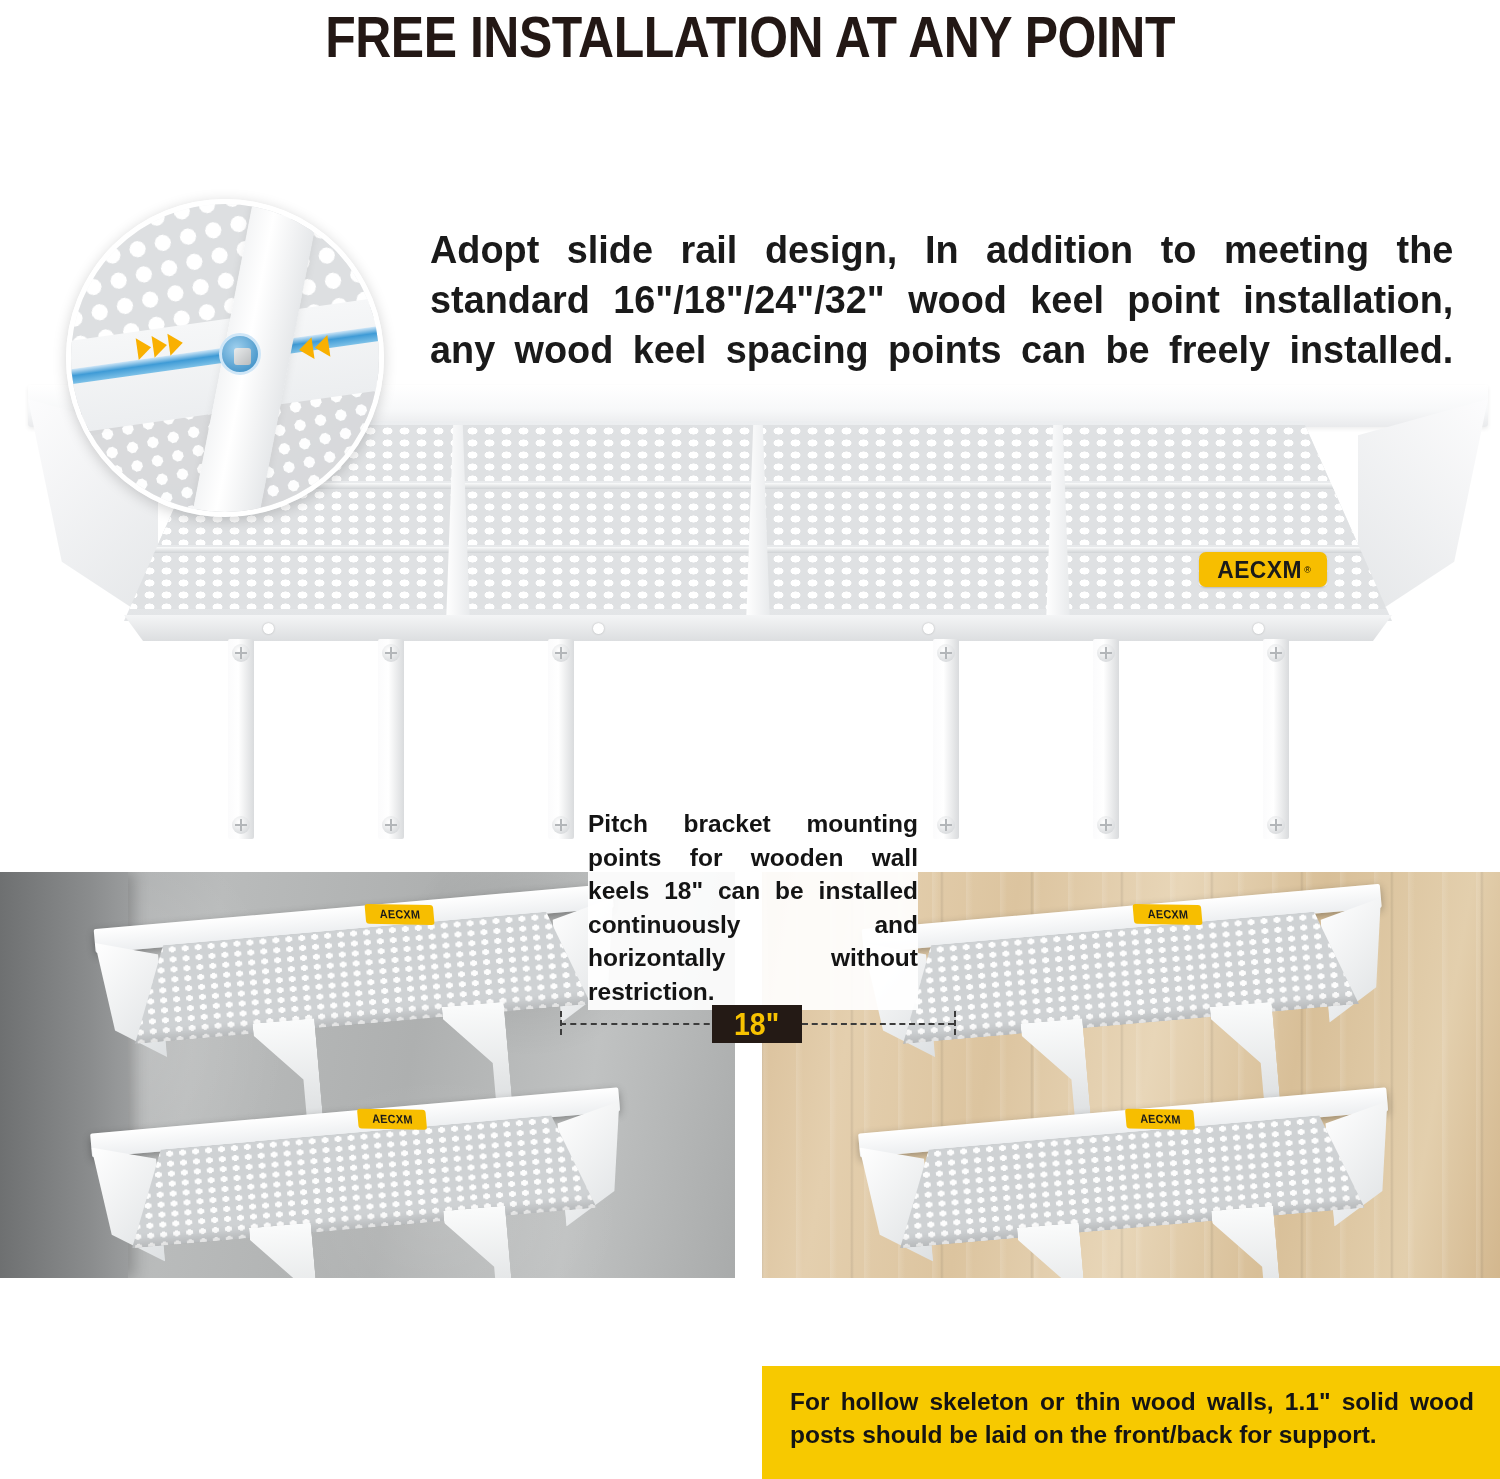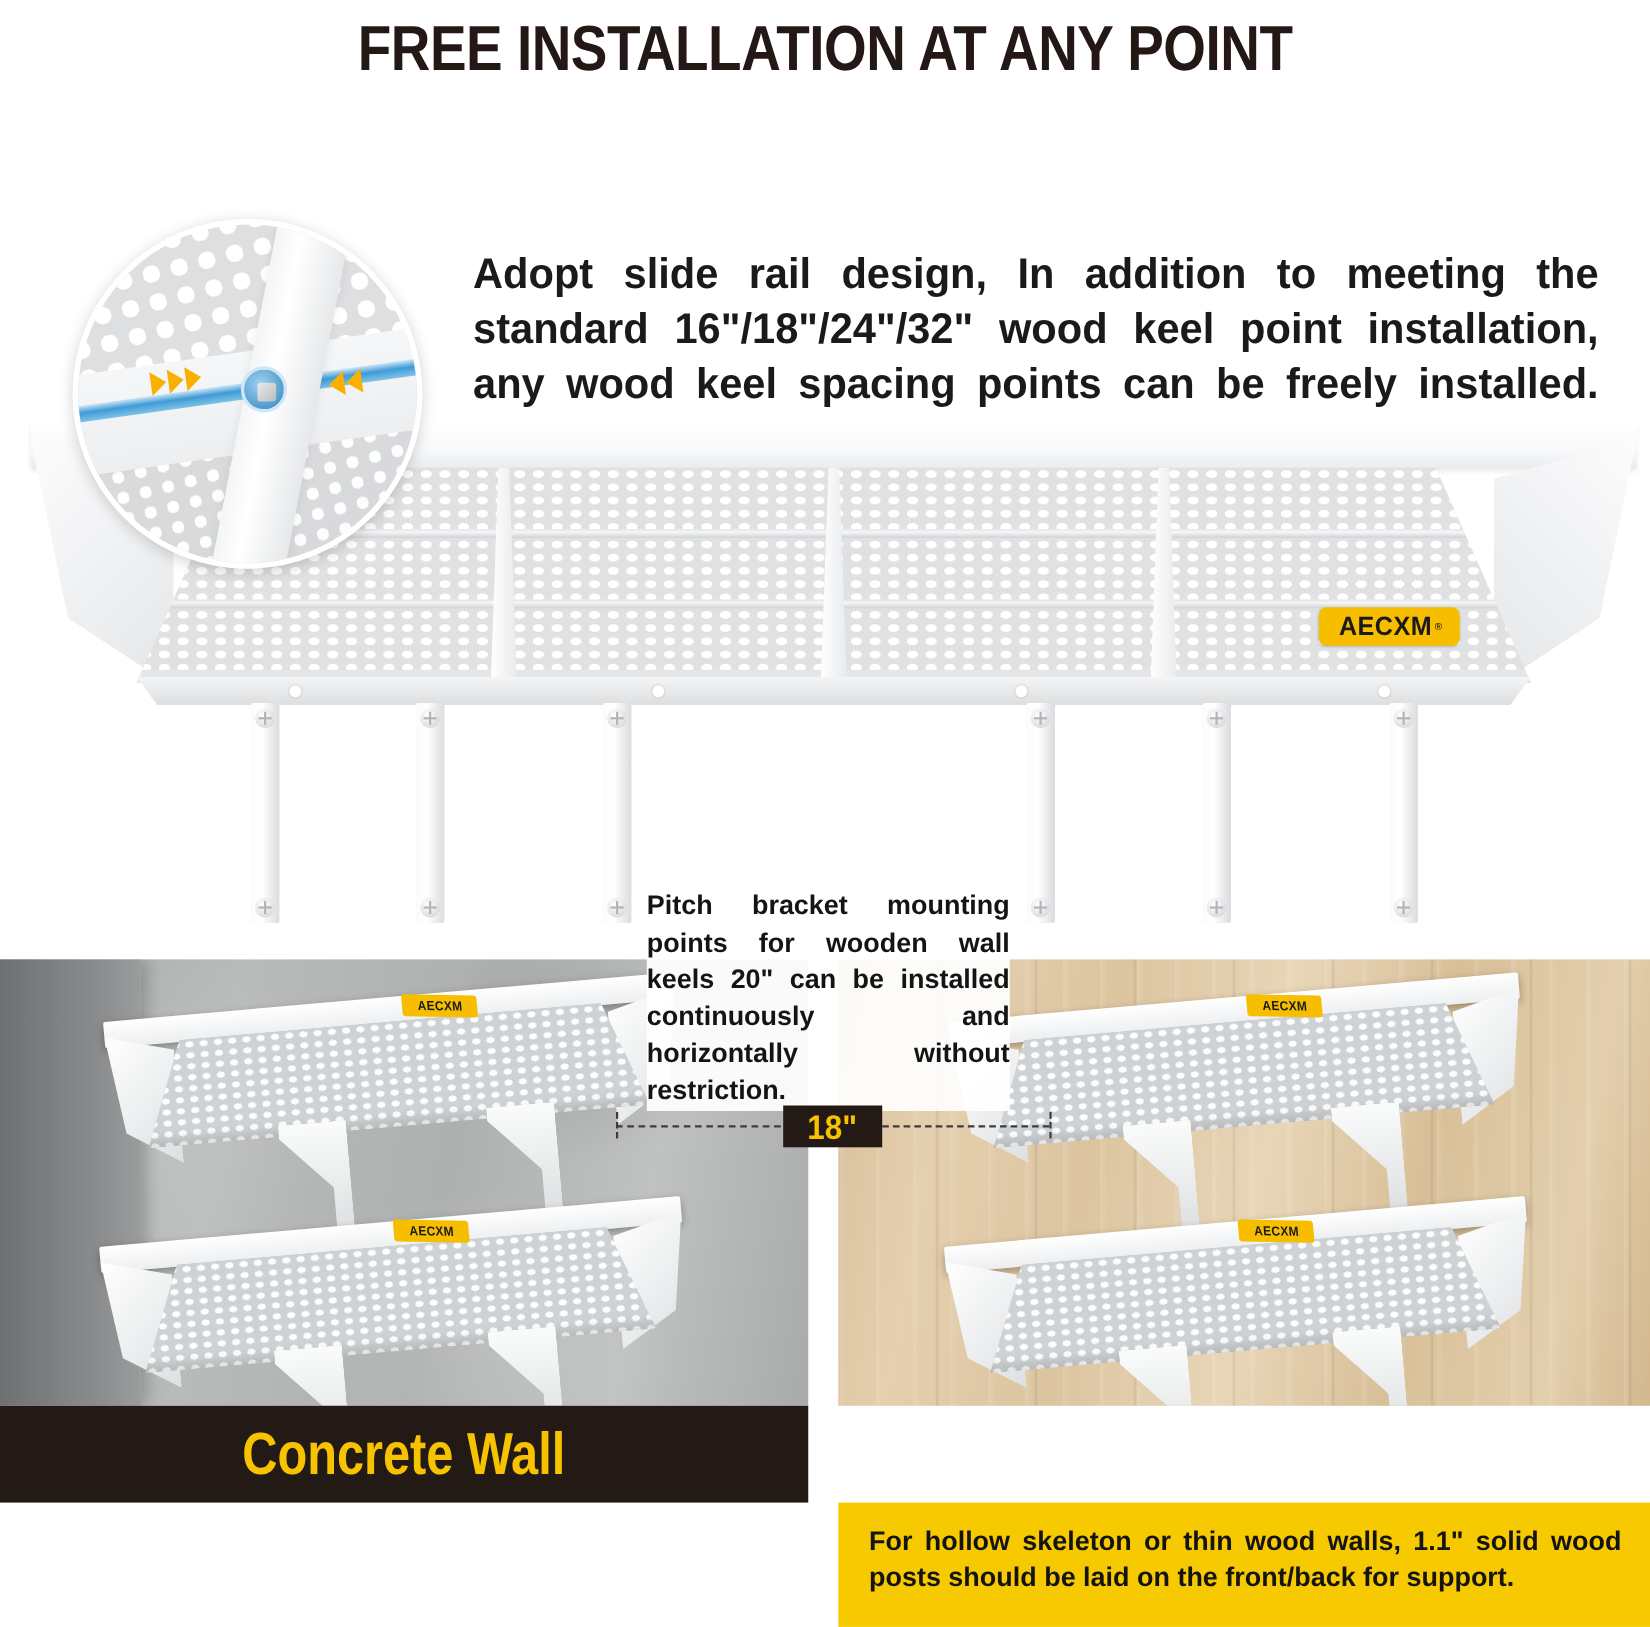--- a/index.html
+++ b/index.html
@@ -1,21 +1,21 @@
 <!DOCTYPE html>
 <html><head>
 <meta charset="utf-8">
 <style>
   * { margin:0; padding:0; box-sizing:border-box; }
   html,body { width:1500px; height:1479px; background:#fff; font-family:"Liberation Sans", sans-serif; }
   #page { position:relative; width:1500px; height:1479px; overflow:hidden; background:#fff; }
 
   
   .title-bar { position:absolute; left:0; top:0; width:1500px; height:74px;
-    display:flex; align-items:flex-end; justify-content:center; background:#fff; }
+    display:flex; align-items:center; justify-content:center; background:#fff; }
   .title-text { font-family:"Liberation Sans Narrow","Liberation Sans",sans-serif;
     font-weight:bold; font-size:58px; letter-spacing:-0.5px; color:#231815;
     transform:scaleX(0.86); transform-origin:center; white-space:nowrap; line-height:1; }
 
   .yellow-banner { position:absolute; left:0; top:74px; width:1500px; height:89px;
     background:#F7C900; display:flex; align-items:center; justify-content:center; }
   .banner-text { font-family:"Liberation Sans Narrow","Liberation Sans",sans-serif;
     font-weight:bold; font-size:52px; color:#231815; white-space:nowrap;
     transform:scaleX(0.9); transform-origin:center; line-height:1; }
 
@@ -272,21 +272,21 @@
         <div class="screw t"></div>
         <div class="screw b"></div>
       </div>
     </div>
 
     <div class="badge">
       <span>AECXM</span>
         <sup>®</sup>
     </div>
 
-    <div class="callout">Pitch bracket mounting points for wooden wall keels 20" can be installed continuously and horizontally without restriction.</div>
+    <div class="callout">Pitch bracket mounting points for wooden wall keels 18" can be installed continuously and horizontally without restriction.</div>
 
     <div class="dim">
       <div class="dim-tick l"></div>
       <div class="dim-line l"></div>
       <div class="dim-box">
         <span>18"</span>
       </div>
       <div class="dim-line r"></div>
       <div class="dim-tick r"></div>
     </div>
@@ -318,23 +318,20 @@
             <div class="arc"></div>
           </div>
         <div class="sp-brk" style="left:345px">
             <div class="arc"></div>
           </div>
         <div class="sp-badge" style="left:268px; top:2px;">
           <span>AECXM</span>
         </div>
       </div>
     </div>
-    <div class="cap-band">
-      <span>Concrete Wall</span>
-    </div>
   </div>
 
   <div class="panel right">
     <div class="photo wood">
       <div class="shelf-photo" style="left:110px; top:34px; width:520px; height:260px; transform:rotate(-5deg);">
         <div class="sp-top"></div>
         <div class="sp-sideL"></div>
         <div class="sp-sideR"></div>
         <div class="sp-deck"></div>
         <div class="sp-brk" style="left:150px">

